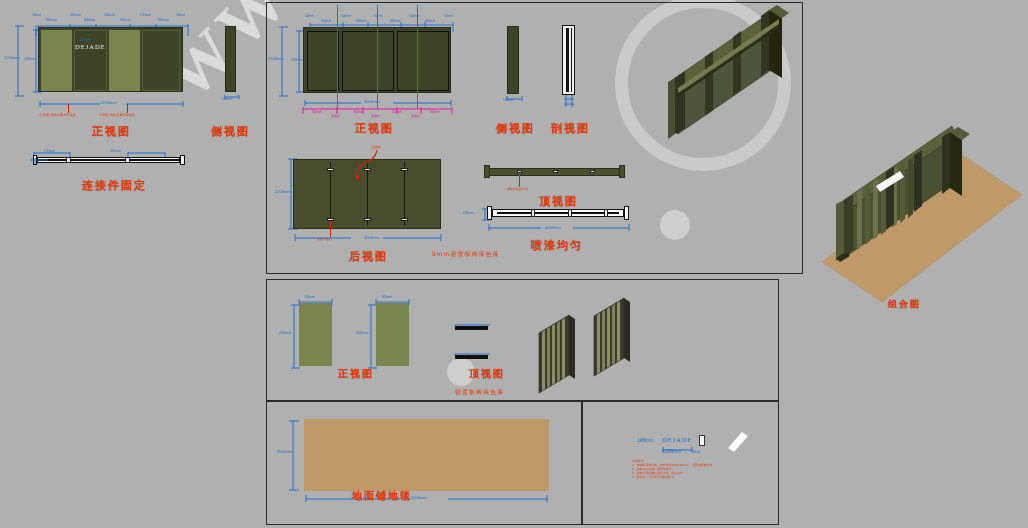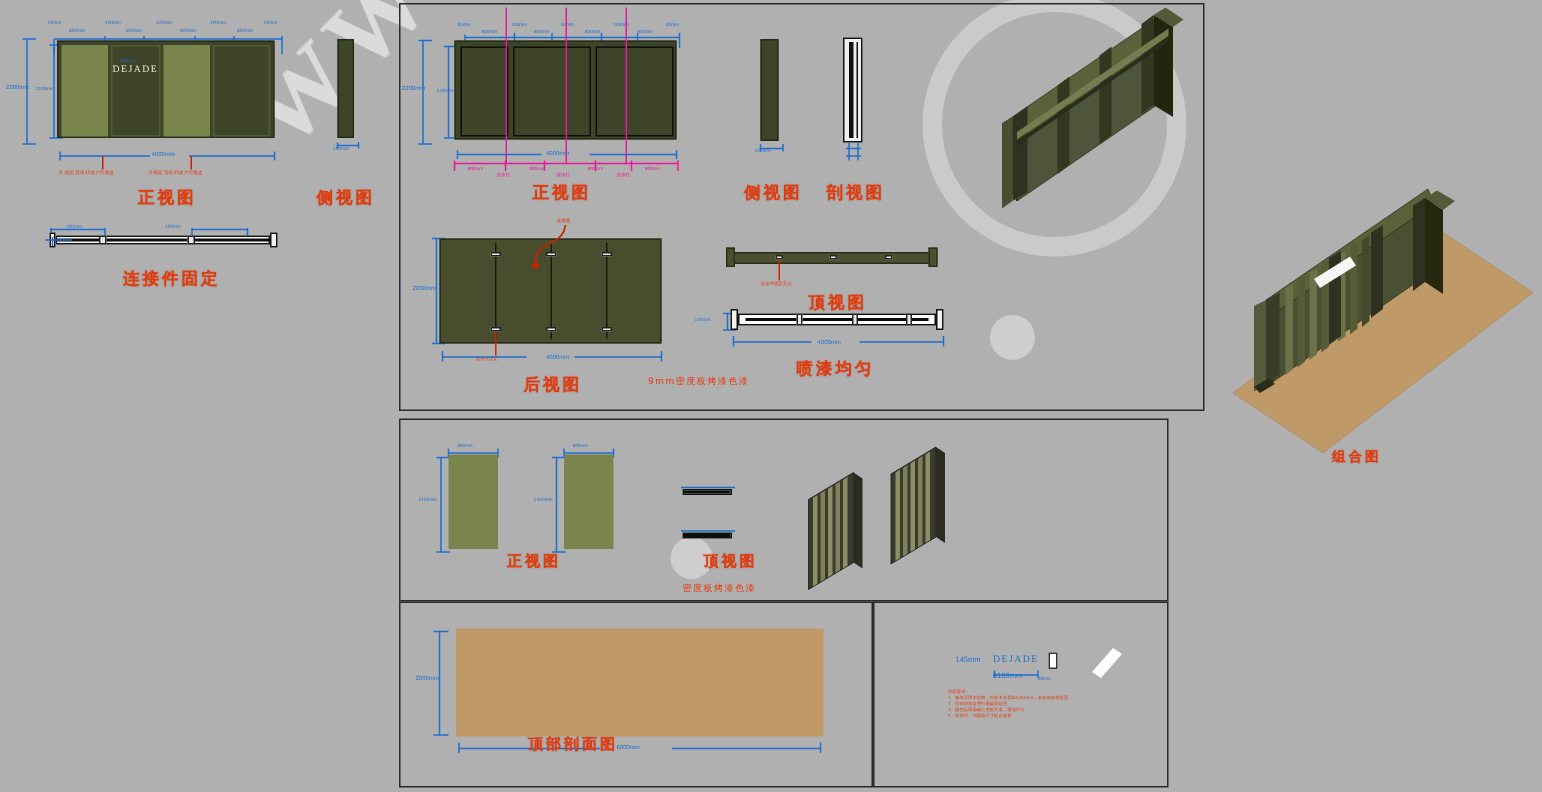--- a/index.html
+++ b/index.html
@@ -399,21 +399,21 @@
   </svg>
   <div class="dim" style="left:277px;top:449px;font-size:4px;">2000mm</div>
   <div class="carpet" style="left:304px;top:419px;width:245px;height:72px;"></div>
   <svg class="ov" width="255" height="14" style="left:304px;top:492px;">
     <line x1="2" y1="3" x2="2" y2="10" stroke="#1f6fd0" stroke-width="1"></line>
     <line x1="243" y1="3" x2="243" y2="10" stroke="#1f6fd0" stroke-width="1"></line>
     <line x1="2" y1="7" x2="96" y2="7" stroke="#1f6fd0" stroke-width="1"></line>
     <line x1="144" y1="7" x2="243" y2="7" stroke="#1f6fd0" stroke-width="1"></line>
   </svg>
   <div class="dim" style="left:411px;top:495px;font-size:4px;">6000mm</div>
-  <div class="vlabel" style="left:352px;top:489px;font-size:10px;">顶部剖面图</div>
+  <div class="vlabel" style="left:352px;top:489px;font-size:10px;">地面铺地毯</div>
 
   <div class="dim" style="left:637px;top:437px;font-size:5px;">145mm</div>
   <div class="logo-text" style="left:662px;top:436px;font-size:6.5px;color:#1f6fd0;">DEJADE</div>
   <div style="position:absolute;left:699px;top:435px;width:4px;height:9px;background:#ffffff;border:1px solid #333;"></div>
   <svg class="ov" width="40" height="12" style="left:660px;top:444px;">
     <line x1="3" y1="3" x2="3" y2="8" stroke="#1f6fd0" stroke-width="1"></line>
     <line x1="32" y1="3" x2="32" y2="8" stroke="#1f6fd0" stroke-width="1"></line>
     <line x1="3" y1="6" x2="32" y2="6" stroke="#1f6fd0" stroke-width="1"></line>
   </svg>
   <div class="dim" style="left:662px;top:448px;font-size:5px;">6180mm</div>

